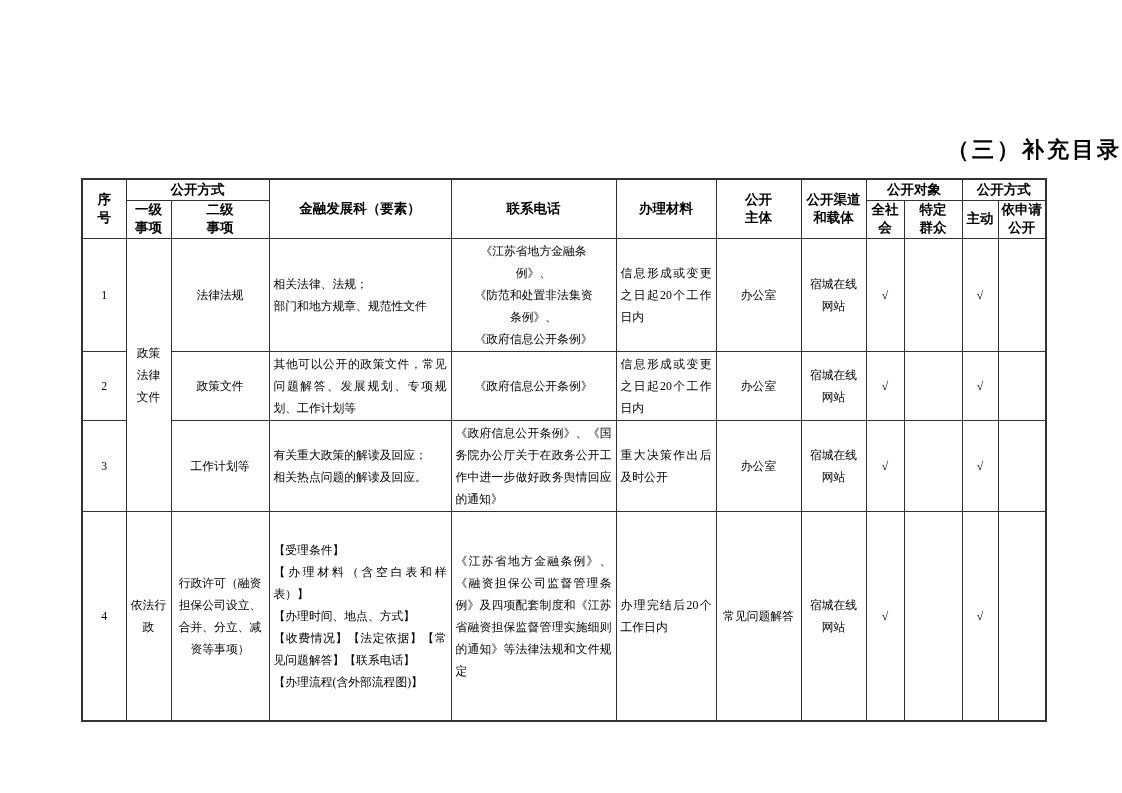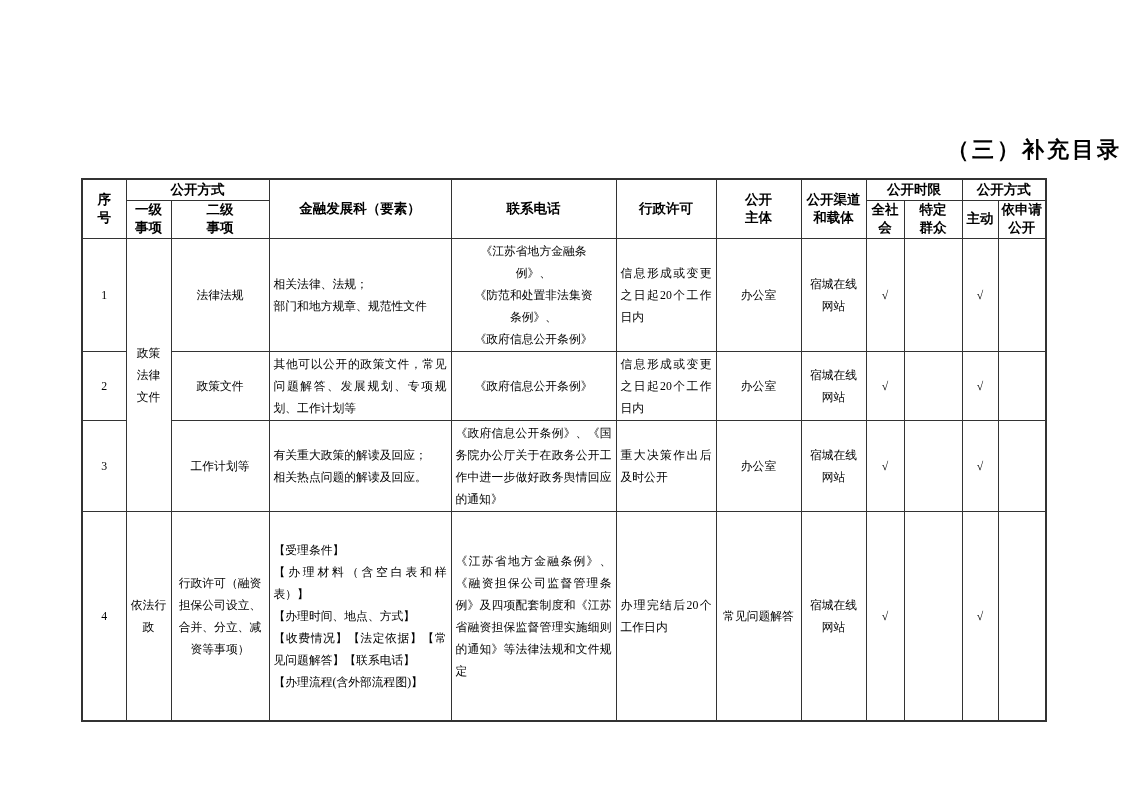--- a/index.html
+++ b/index.html
@@ -87,26 +87,26 @@
       <col style="width:36px">
       <col style="width:48px">
   </colgroup>
   <thead>
     <tr class="hrow1">
       <th rowspan="2">序
 号</th>
       <th colspan="2">公开方式</th>
       <th rowspan="2">金融发展科（要素）</th>
       <th rowspan="2">联系电话</th>
-      <th rowspan="2">行政许可</th>
+      <th rowspan="2">办理材料</th>
       <th rowspan="2">公开
 主体</th>
       <th rowspan="2">公开渠道
 和载体</th>
-      <th colspan="2">公开时限</th>
+      <th colspan="2">公开对象</th>
       <th colspan="2">公开方式</th>
     </tr>
     <tr class="hrow2">
       <th>一级
 事项</th>
       <th>二级
 事项</th>
       <th>全社
 会</th>
       <th>特定

